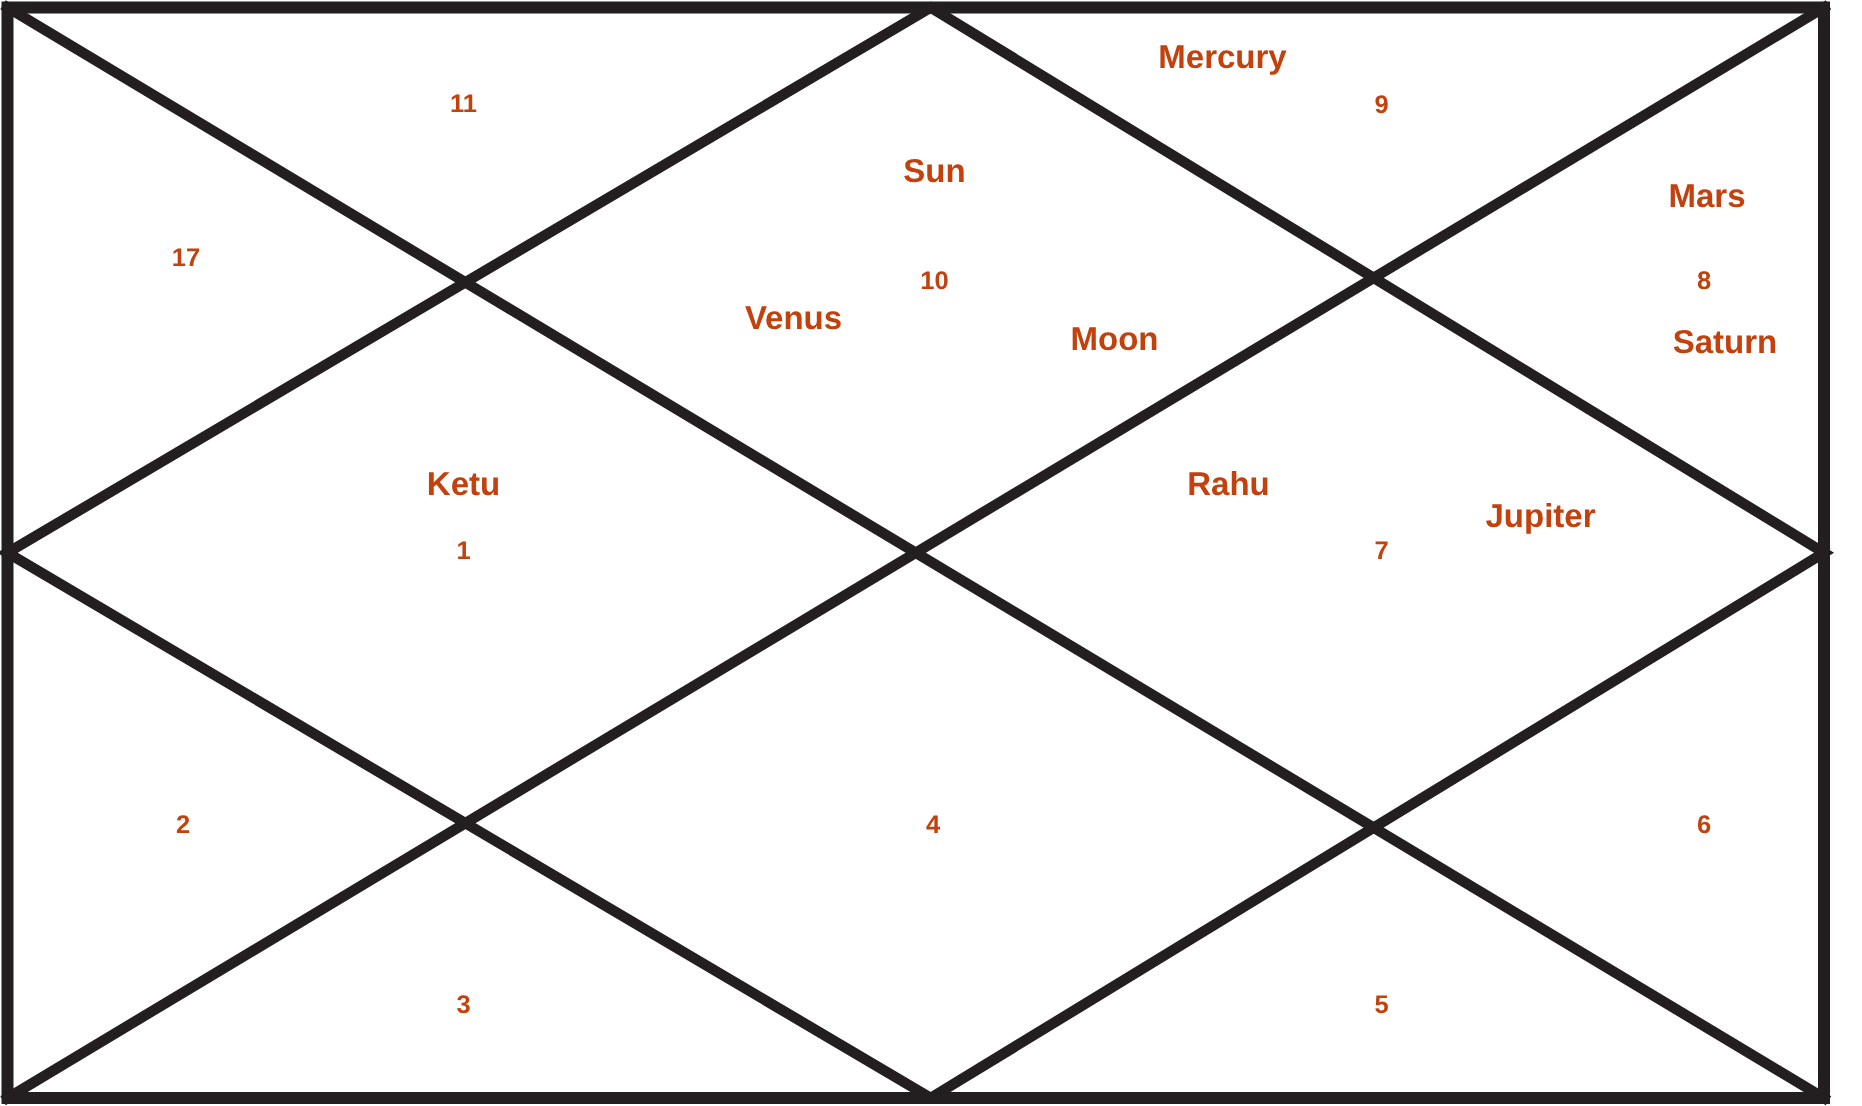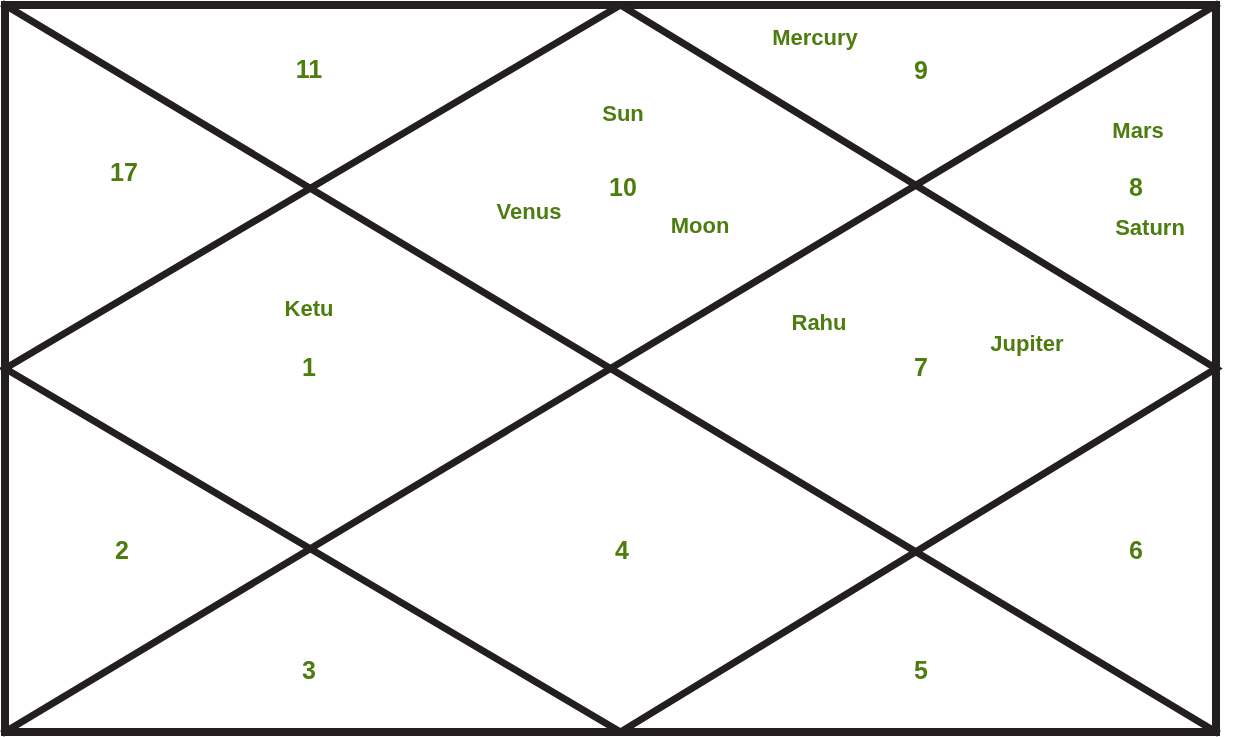--- a/index.html
+++ b/index.html
@@ -35,28 +35,28 @@
   }
   .chart-border {
     stroke: #231f20;
     stroke-width: 8;
     fill: #ffffff;
   }
   .lbl {
     position: absolute;
     transform: translate(-50%, -50%);
     white-space: nowrap;
-    color: #4d7c0f;
+    color: #c2410c;
     font-family: "Liberation Sans", sans-serif;
     font-weight: bold;
     line-height: 1;
     -webkit-font-smoothing: antialiased;
   }
   .lbl-house {
-    font-size: 25px;
+    font-size: 17px;
   }
   .lbl-planet {
     font-size: 22px;
   }
 </style>
 </head>
 <body>
 
 <div id="chart-root">
 
@@ -74,27 +74,27 @@
   <div class="lbl lbl-house" style="left:309px; top:69px;">11</div>
 
   <div class="lbl lbl-house" style="left:124px; top:172px;">17</div>
 
   <div class="lbl lbl-planet" style="left:815px; top:38px;">Mercury</div>
   <div class="lbl lbl-house" style="left:921px; top:70px;">9</div>
 
   <div class="lbl lbl-planet" style="left:623px; top:114px;">Sun</div>
   <div class="lbl lbl-house" style="left:623px; top:187px;">10</div>
   <div class="lbl lbl-planet" style="left:485px; top:212px;margin-left:44px;">Venus</div>
-  <div class="lbl lbl-planet" style="left:700px; top:226px;text-align:center;">Moon</div>
+  <div class="lbl lbl-planet" style="left:743px; top:226px;text-align:center;">Moon</div>
 
   <div class="lbl lbl-planet" style="left:1138px; top:131px;">Mars</div>
   <div class="lbl lbl-house" style="left:1136px; top:187px;">8</div>
   <div class="lbl lbl-planet" style="left:1150px; top:228px;">Saturn</div>
 
-  <div class="lbl lbl-planet" style="left:309px; top:309px;">Ketu</div>
+  <div class="lbl lbl-planet" style="left:309px; top:323px;">Ketu</div>
   <div class="lbl lbl-house" style="left:309px; top:367px;">1</div>
 
   <div class="lbl lbl-planet" style="left:819px; top:323px;text-align:right;">Rahu</div>
   <div class="lbl lbl-planet" style="left:1027px; top:344px;">Jupiter</div>
   <div class="lbl lbl-house" style="left:921px; top:367px;">7</div>
 
   <div class="lbl lbl-house" style="left:122px; top:550px;">2</div>
 
   <div class="lbl lbl-house" style="left:622px; top:550px;">4</div>
 

